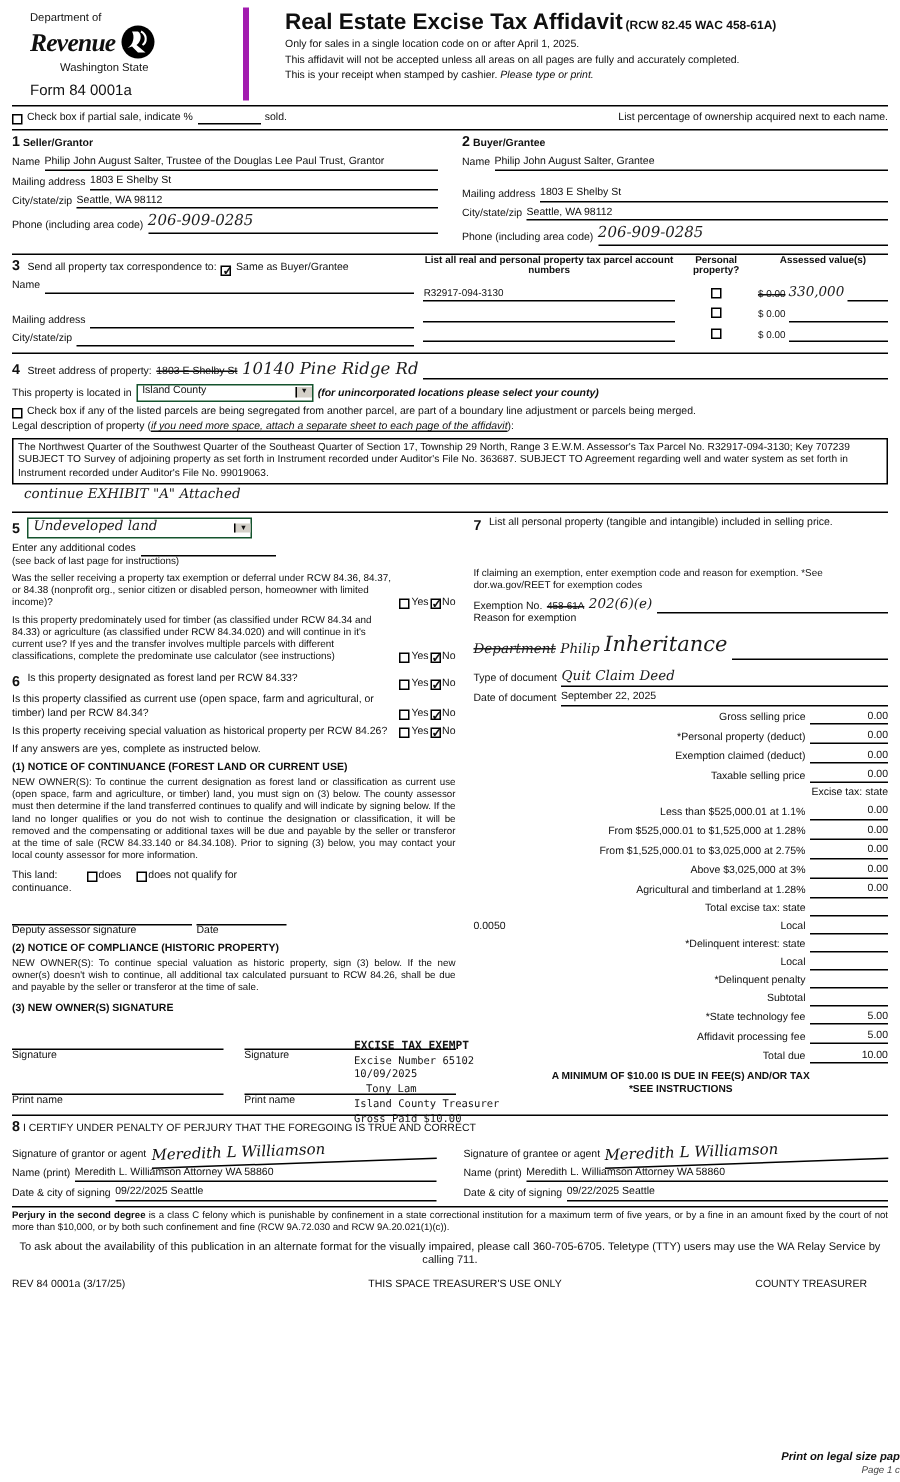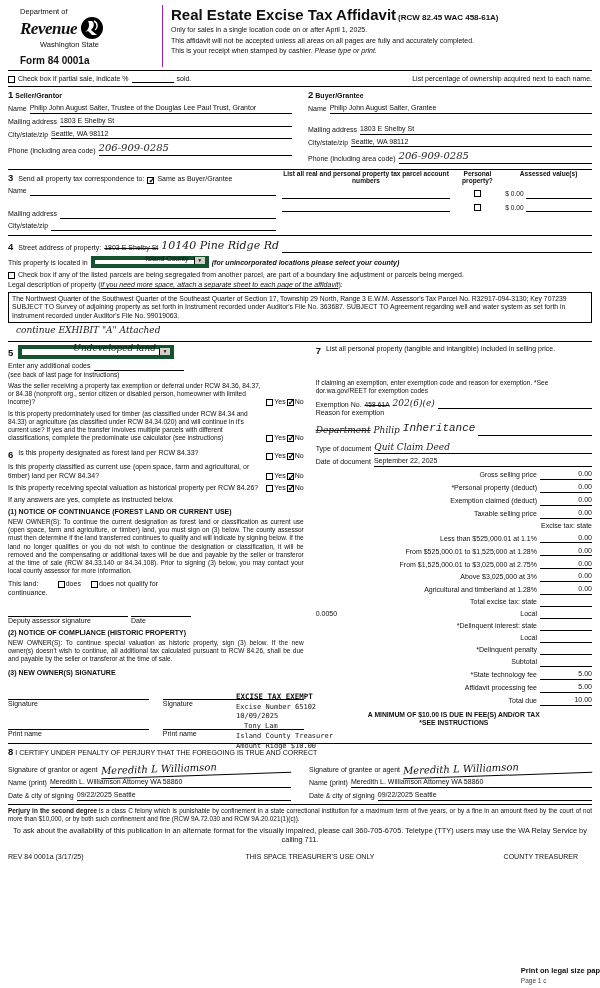--- a/index.html
+++ b/index.html
@@ -6,41 +6,41 @@
 body{font-family:"Liberation Sans",sans-serif;color:#101010;background:#fff;}
 .page{width:600px;height:988px;position:relative;background:#fff;padding:5px 8px 0;font-size:7px;line-height:1.25;overflow:hidden;}
 
 
 .hdr{display:flex;gap:6px;}
 .logo{width:148px;padding-left:12px;padding-top:2px;}
 .dept{font-size:7.5px;}
 .revrow{display:flex;align-items:center;gap:3px;}
 .rev{font-size:17px;font-weight:bold;font-style:italic;font-family:"Liberation Serif",serif;letter-spacing:-0.5px;}
 .wast{font-size:7.5px;margin-left:20px;}
-.formno{font-size:10px;font-weight:bold;margin-top:5px;}
-.titleblk{flex:1;border-left:1px solid #a21caf;padding-left:8px;padding-top:1px;}
+.formno{font-size:10px;font-weight:normal;margin-top:5px;}
+.titleblk{flex:1;border-left:4px solid #a21caf;padding-left:24px;padding-top:1px;}
 .h1{font-size:15px;font-weight:bold;}
 .ref{font-size:8px;font-weight:bold;}
 .note{font-size:7px;margin-top:1.5px;}
 .rule{border-top:1.5px solid #000;margin:3px 0 0;}
 
 
 .fl{display:flex;align-items:flex-end;gap:3px;margin-top:3px;}
 .lbl{white-space:nowrap;}
 .uline{border-bottom:0.8px solid #000;flex:1;min-height:9px;}
 .ufix{border-bottom:0.8px solid #000;min-height:9px;}
 .hand{font-family:"DejaVu Serif",serif;font-style:italic;color:#1b1b1b;}
 .struck{text-decoration:line-through;}
 .num{font-weight:bold;font-size:9.5px;margin-right:2px;}
 .b{font-weight:bold;}
 .i{font-style:italic;}
 .cb{width:7px;height:7px;border:1px solid #000;display:inline-block;flex:none;position:relative;background:#fff;vertical-align:-1px;}
 .cb.checked::after{content:"\2713";position:absolute;left:0;top:-2.5px;font-size:8.5px;font-weight:bold;}
 .yn{white-space:nowrap;align-self:flex-end;display:inline-flex;align-items:center;gap:1px;}
-.dropdown{display:inline-flex;align-items:flex-end;border:4px solid #14532d;min-width:118px;height:12px;padding-left:48px;}
+.dropdown{display:inline-flex;align-items:center;border:1px solid #14532d;min-width:118px;height:12px;}
 .dropdown .val{flex:1;padding:0 3px;display:flex;align-items:center;}
 .dropdown .arrow{width:11px;background:#d4d0c8;border-left:1px solid #000;font-size:5px;display:flex;align-items:center;justify-content:center;}
 
 
 .partial{display:flex;align-items:flex-end;gap:3px;padding:3px 0 3px;border-bottom:1px solid #000;}
 .partial .gap{width:42px;border-bottom:0.8px solid #000;min-height:9px;}
 .partial .right{margin-left:auto;}
 
 
 .c2{display:flex;border-bottom:1px solid #000;}
@@ -97,21 +97,21 @@
 .s8col{flex:1;}
 .sig{font-family:"DejaVu Serif",serif;font-style:italic;font-size:10px;white-space:nowrap;transform:rotate(-2deg);}
 
 
 .perjury{font-size:6.4px;text-align:justify;margin-top:2px;}
 .access{font-size:7.4px;text-align:center;margin-top:3px;}
 .revrow2{display:flex;align-items:flex-end;margin-top:9px;}
 .revleft{width:170px;}
 .revcenter{flex:1;text-align:center;}
 .revright{width:150px;text-align:right;padding-right:14px;}
-.printnote{position:absolute;right:0;bottom:2px;font-weight:bold;font-size:7.5px;line-height:1.5;}
+.printnote{position:absolute;right:0;bottom:2px;text-align:right;font-style:italic;font-weight:bold;font-size:7.5px;line-height:1.5;}
 .pagenote{font-weight:normal;font-size:6.5px;color:#444;}
 </style>
 </head>
 <body>
 
 <div class="page">
 
   <div class="hdr">
     <div class="logo">
       <div class="dept">Department of</div>
@@ -207,20 +207,31 @@
         </div>
     </div>
     <div class="s3right">
       <div class="phead">
         <span class="ph1">List all real and personal property tax parcel account numbers</span>
         <span class="ph2">Personal property?</span>
         <span class="ph3">Assessed value(s)</span>
       </div>
       <div class="prow">
         <span class="pc1">
+            <span class="uline">R32917-094-3130</span>
+          </span>
+        <span class="pc2"><span class="cb"></span></span>
+        <span class="pc3">
+            <span class="struck">$ 0.00</span>
+            <span class="hand" style="font-size:9px;">330,000</span>
+            <span class="uline"></span>
+          </span>
+      </div>
+      <div class="prow">
+        <span class="pc1">
             <span class="uline"></span>
           </span>
         <span class="pc2"><span class="cb"></span></span>
         <span class="pc3">
             <span>$ 0.00</span>
             <span class="uline"></span>
           </span>
       </div>
       <div class="prow">
         <span class="pc1">
@@ -387,21 +398,21 @@
       <div class="fl">
         <span class="lbl">Exemption No.</span>
         <span class="struck small">458-61A</span>
         <span class="hand" style="font-size:9px;">202(6)(e)</span>
         <span class="uline"></span>
       </div>
       <div>Reason for exemption</div>
       <div class="fl" style="margin-top:4px;">
         <span class="hand struck" style="font-size:9px;">Department</span>
         <span class="hand" style="font-size:9px;">Philip</span>
-        <span class="hand" style="font-size:11px;font-family:Liberation Mono, monospace;">Inheritance</span>
+        <span class="hand" style="font-size:14px;">Inheritance</span>
         <span class="uline"></span>
       </div>
       <div class="fl" style="margin-top:6px;">
         <span class="lbl">Type of document</span>
         <span class="uline hand" style="font-size:9px;">Quit Claim Deed</span>
       </div>
       <div class="fl">
         <span class="lbl">Date of document</span>
         <span class="uline">September 22, 2025</span>
       </div>
@@ -487,21 +498,21 @@
       <div class="seeinstr">*SEE INSTRUCTIONS</div>
     </div>
   </div>
 
   <div class="stamp">
     <div class="s1">EXCISE TAX EXEMPT</div>
     <div>Excise Number 65102</div>
     <div>10/09/2025</div>
     <div style="padding-left:8px;">Tony Lam</div>
     <div>Island County Treasurer</div>
-    <div>Amount Ridge $10.00</div>
+    <div>Gross Paid $10.00</div>
   </div>
 
   <div class="sec8">
     <div><span class="num">8</span><span class="s8head">I CERTIFY UNDER PENALTY OF PERJURY THAT THE FOREGOING IS TRUE AND CORRECT</span></div>
     <div class="s8grid">
       <div class="s8col">
         <div class="fl">
             <span class="lbl">Signature of grantor or agent</span>
             <span class="uline sig">Meredith L Williamson</span>
           </div>

